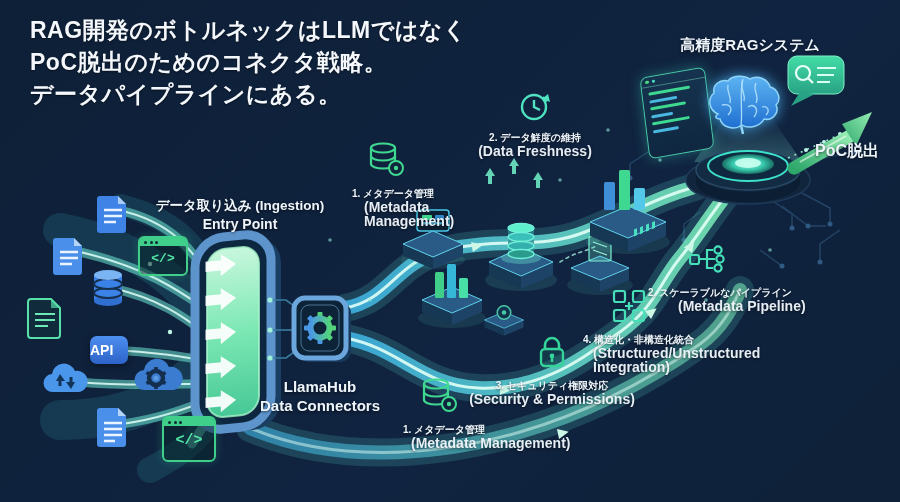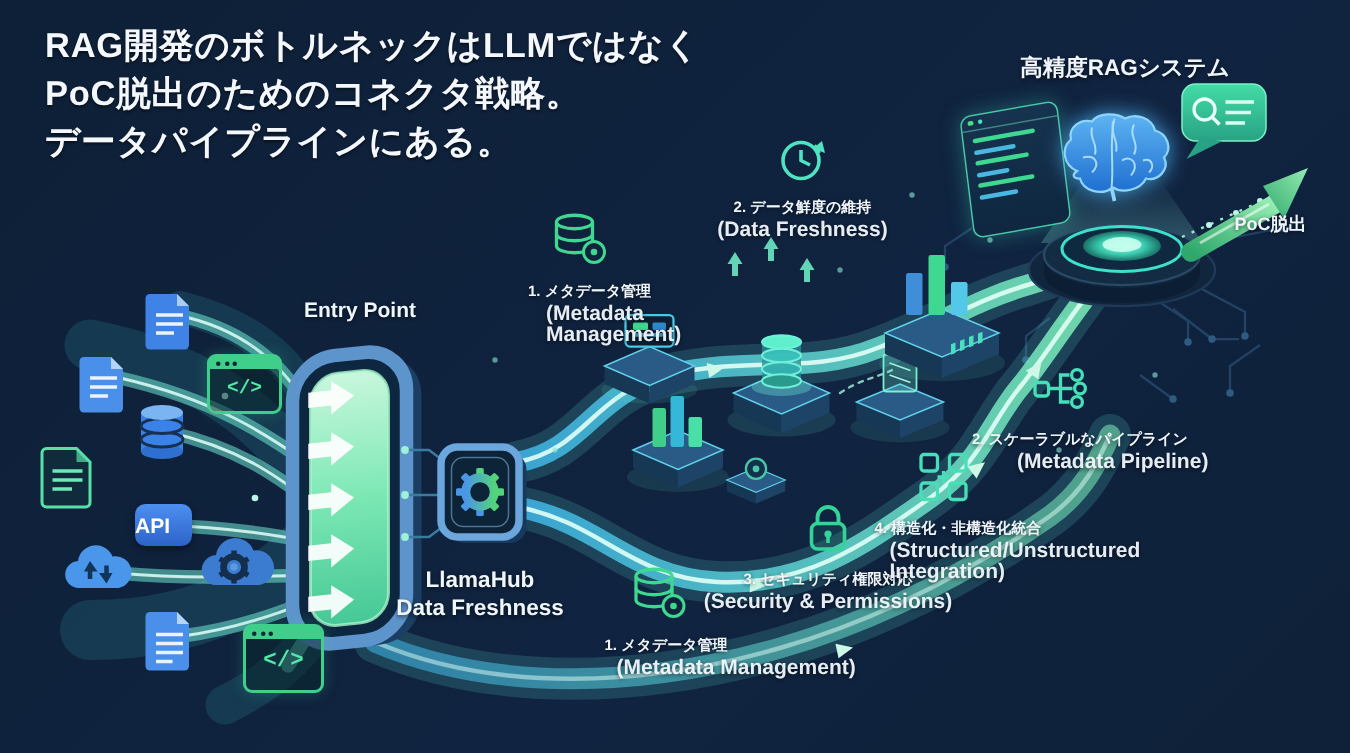--- a/index.html
+++ b/index.html
@@ -6,34 +6,34 @@
   .stage{position:relative;width:900px;height:502px;overflow:hidden;
          background:linear-gradient(135deg,#0e2037 0%,#102340 60%,#0e2138 100%);
          font-family:"Liberation Sans","DejaVu Sans",sans-serif;color:#eef5fb;}
   .abs{position:absolute;}
   
   .title{left:30px;top:14px;font-size:23px;line-height:32px;font-weight:800;
          color:#f4f8fc;letter-spacing:.5px;text-shadow:0 1px 2px rgba(0,0,0,.5);}
   
   .lbl{position:absolute;font-weight:800;text-align:center;text-shadow:0 1px 3px rgba(0,0,0,.6);}
   .lab-system{left:660px;top:36px;width:180px;font-size:15px;}
-  .lab-escape{left:802px;top:141px;width:90px;font-size:12px;}
+  .lab-escape{left:802px;top:141px;width:90px;font-size:16px;}
   .lab-ingestion{left:150px;top:197px;width:180px;font-size:13.5px;line-height:18px;}
   .lab-ingestion .en{font-size:14px;}
   .lab-connector{left:240px;top:377px;width:160px;font-size:15px;line-height:19px;}
   
   .ann{position:absolute;font-weight:800;text-shadow:0 1px 3px rgba(0,0,0,.6);}
   .ann .jp{font-size:10px;line-height:15px;margin-top:4px;}
   .ann .en{font-size:14px;line-height:13.5px;opacity:.96;}
   .ann.center{text-align:center;}
   .a1{left:352px;top:140px;width:135px;}
   .a1 .icon{margin-left:14px;} .a1 .en{width:105px;margin-left:12px;}
   .a2{left:445px;top:90px;width:180px;}
   .a3{left:438px;top:334px;width:228px;}
-  .a4{left:583px;top:300px;width:160px;}
+  .a4{left:583px;top:288px;width:160px;}
   .a4 .icon{margin-left:28px;} .a4 .en{margin-left:10px;width:140px;}
   .a5{left:648px;top:243px;width:225px;}
   .a5 .icon{margin-left:40px;} .a5 .en{margin-left:30px;}
   .a6{left:403px;top:376px;width:175px;}
   .a6 .icon{margin-left:16px;} .a6 .en{margin-left:8px;}
   
   .code-window{left:644px;top:72px;width:64px;height:80px;transform:rotate(-7deg) skewY(-3deg);
         background:linear-gradient(#16334f,#0f2740);border:1.5px solid #49c8a8;border-radius:7px;
         box-shadow:0 0 14px rgba(60,220,190,.35);padding:0;}
   .cw-head{height:9px;border-bottom:1px solid rgba(120,230,200,.45);display:flex;align-items:center;padding-left:4px;gap:3px;}
@@ -474,26 +474,27 @@
   <div class="abs title">
     <div>RAG開発のボトルネックはLLMではなく</div>
     <div>PoC脱出のためのコネクタ戦略。</div>
     <div>データパイプラインにある。</div>
   </div>
 
   <div class="lbl lab-system">高精度RAGシステム</div>
   <div class="lbl lab-escape">PoC脱出</div>
 
   <div class="lbl lab-ingestion">
+    <div>データ取り込み (Ingestion)</div>
     <div class="en">Entry Point</div>
   </div>
 
   <div class="lbl lab-connector">
     <div>LlamaHub</div>
-    <div>Data Freshness</div>
+    <div>Data Connectors</div>
   </div>
 
   <div class="ann a1">
     <svg class="icon" width="42" height="38">
       <g fill="none" stroke="#3fd890" stroke-width="2.2">
         <ellipse cx="17" cy="8" rx="12" ry="4.5"></ellipse>
         <path d="M5,8 v16 a12,4.5 0 0 0 24,0 v-16"></path>
         <path d="M5,16 a12,4.5 0 0 0 24,0"></path>
       </g>
       <circle cx="30" cy="28" r="7" fill="#10243c" stroke="#3fd890" stroke-width="2"></circle>

